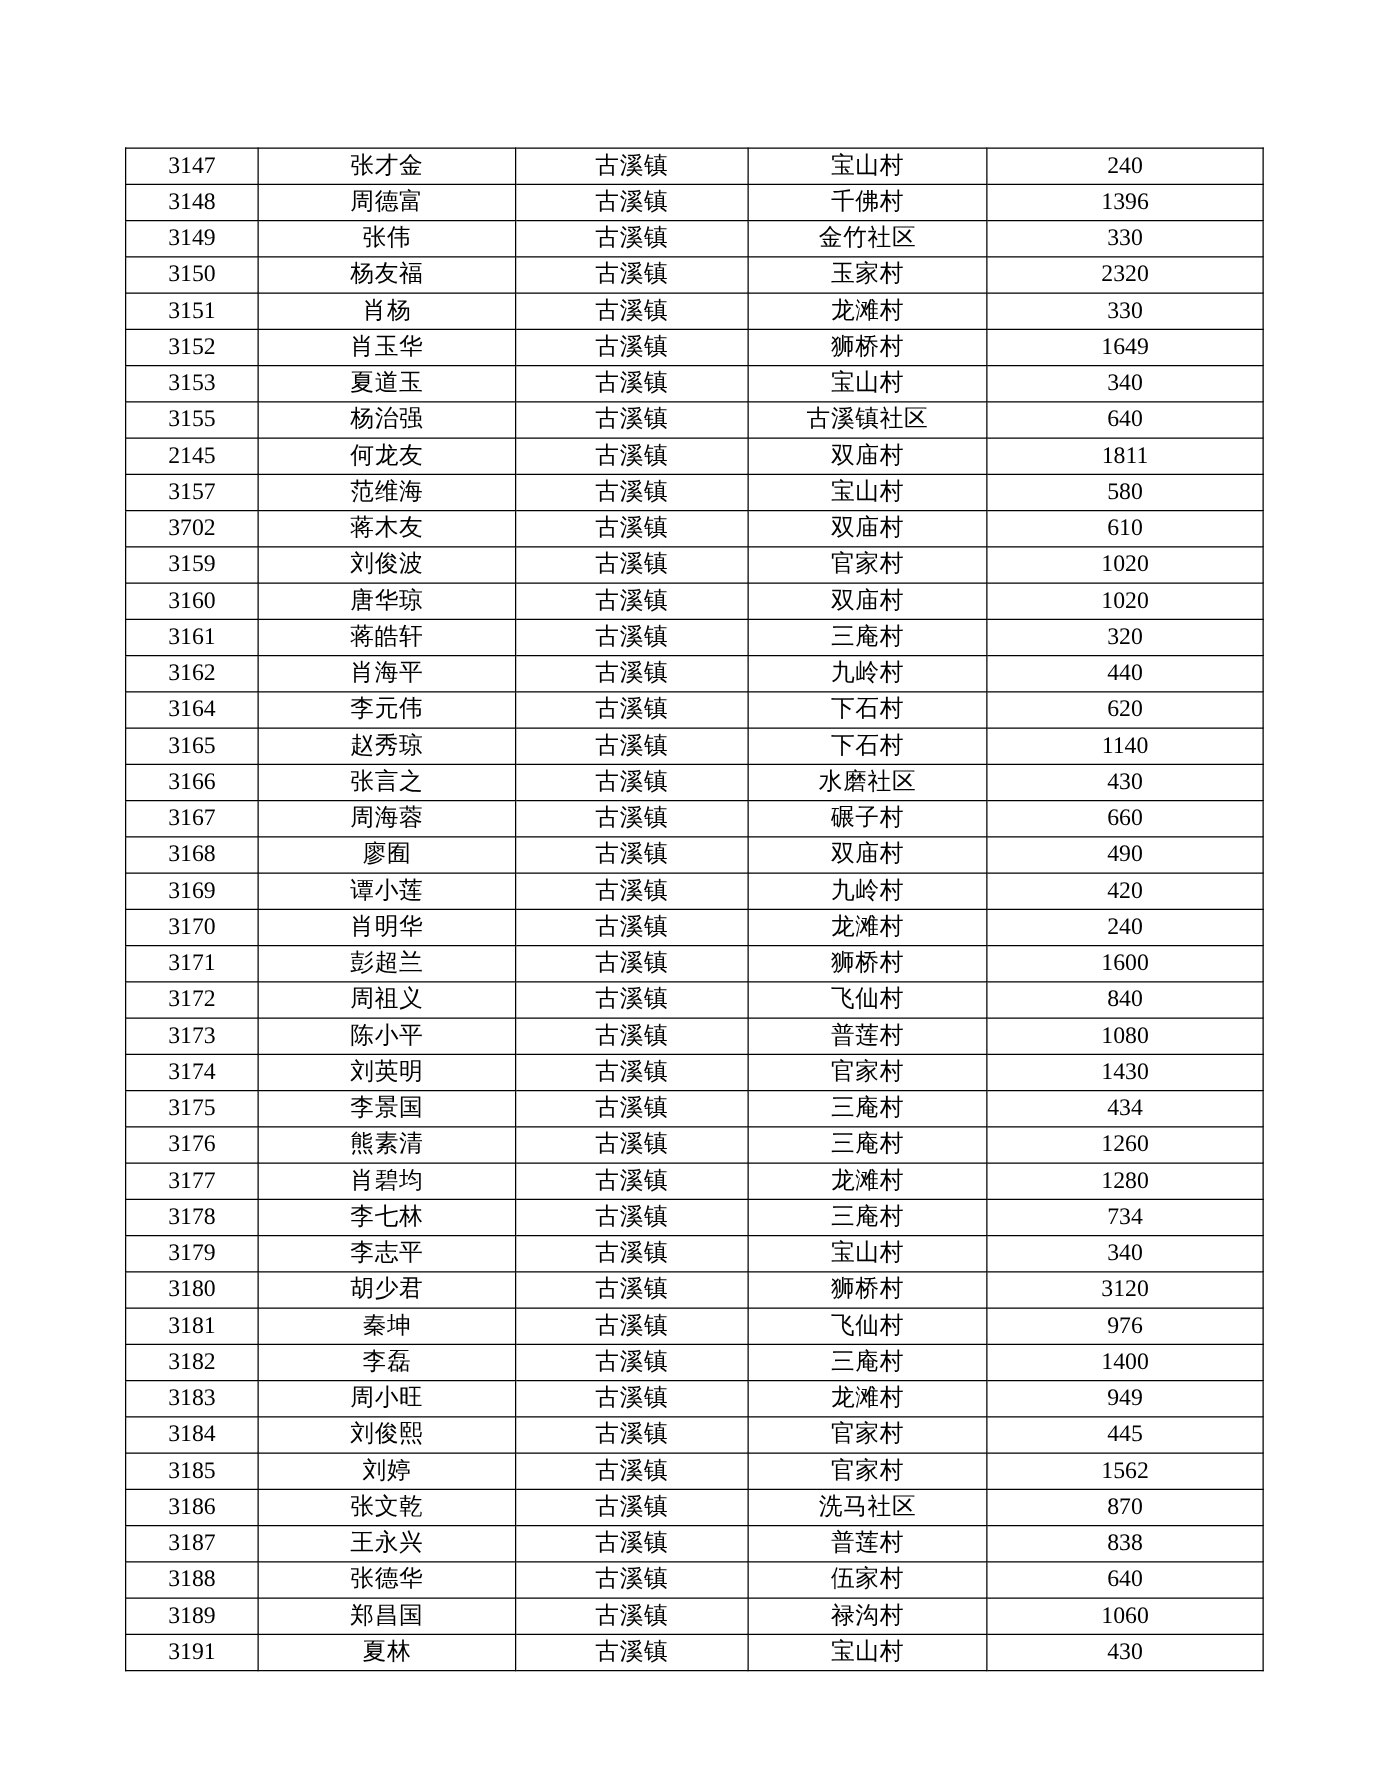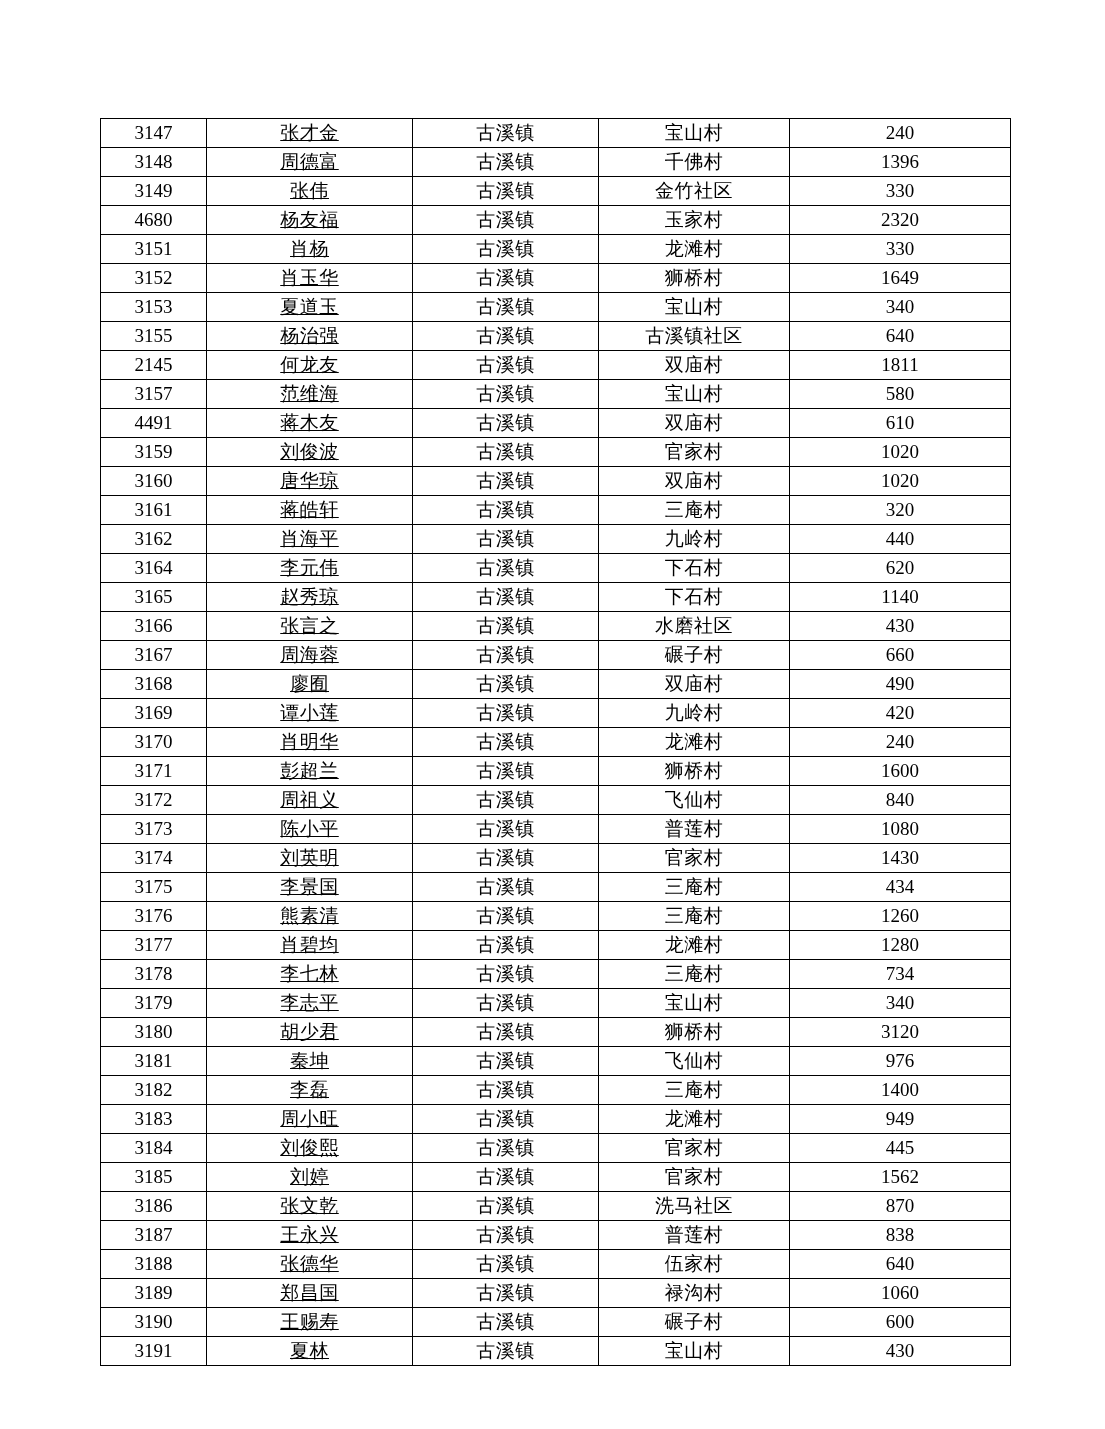--- a/index.html
+++ b/index.html
@@ -34,21 +34,21 @@
     height: 28px;
     line-height: 28px;
     padding: 0;
     text-align: center;
     vertical-align: middle;
     font-size: 19px;
     white-space: nowrap;
     overflow: hidden;
   }
   td.col-id     { width: 105px; font-size: 19px; }
-  td.col-name   { width: 205px; font-size: 20px; letter-spacing: 0.5px; text-decoration: underline; }
+  td.col-name   { width: 205px; font-size: 20px; letter-spacing: 0.5px; }
   td.col-town   { width: 185px; font-size: 20px; letter-spacing: 0.5px; }
   td.col-vill   { width: 190px; font-size: 20px; letter-spacing: 0.5px; }
   td.col-amount { width: 220px; font-size: 19px; }
 </style>
 </head>
 <body>
 
 <div class="page">
   <div class="table-wrap">
     <table class="data-table">
@@ -68,21 +68,21 @@
             <td class="col-amount">1396</td>
           </tr>
           <tr>
             <td class="col-id">3149</td>
             <td class="col-name">张伟</td>
             <td class="col-town">古溪镇</td>
             <td class="col-vill">金竹社区</td>
             <td class="col-amount">330</td>
           </tr>
           <tr>
-            <td class="col-id">4680</td>
+            <td class="col-id">3150</td>
             <td class="col-name">杨友福</td>
             <td class="col-town">古溪镇</td>
             <td class="col-vill">玉家村</td>
             <td class="col-amount">2320</td>
           </tr>
           <tr>
             <td class="col-id">3151</td>
             <td class="col-name">肖杨</td>
             <td class="col-town">古溪镇</td>
             <td class="col-vill">龙滩村</td>
@@ -117,21 +117,21 @@
             <td class="col-amount">1811</td>
           </tr>
           <tr>
             <td class="col-id">3157</td>
             <td class="col-name">范维海</td>
             <td class="col-town">古溪镇</td>
             <td class="col-vill">宝山村</td>
             <td class="col-amount">580</td>
           </tr>
           <tr>
-            <td class="col-id">4491</td>
+            <td class="col-id">3702</td>
             <td class="col-name">蒋木友</td>
             <td class="col-town">古溪镇</td>
             <td class="col-vill">双庙村</td>
             <td class="col-amount">610</td>
           </tr>
           <tr>
             <td class="col-id">3159</td>
             <td class="col-name">刘俊波</td>
             <td class="col-town">古溪镇</td>
             <td class="col-vill">官家村</td>
@@ -332,27 +332,20 @@
             <td class="col-town">古溪镇</td>
             <td class="col-vill">伍家村</td>
             <td class="col-amount">640</td>
           </tr>
           <tr>
             <td class="col-id">3189</td>
             <td class="col-name">郑昌国</td>
             <td class="col-town">古溪镇</td>
             <td class="col-vill">禄沟村</td>
             <td class="col-amount">1060</td>
-          </tr>
-          <tr>
-            <td class="col-id">3190</td>
-            <td class="col-name">王赐寿</td>
-            <td class="col-town">古溪镇</td>
-            <td class="col-vill">碾子村</td>
-            <td class="col-amount">600</td>
           </tr>
           <tr>
             <td class="col-id">3191</td>
             <td class="col-name">夏林</td>
             <td class="col-town">古溪镇</td>
             <td class="col-vill">宝山村</td>
             <td class="col-amount">430</td>
           </tr>
         </tbody>
     </table>

